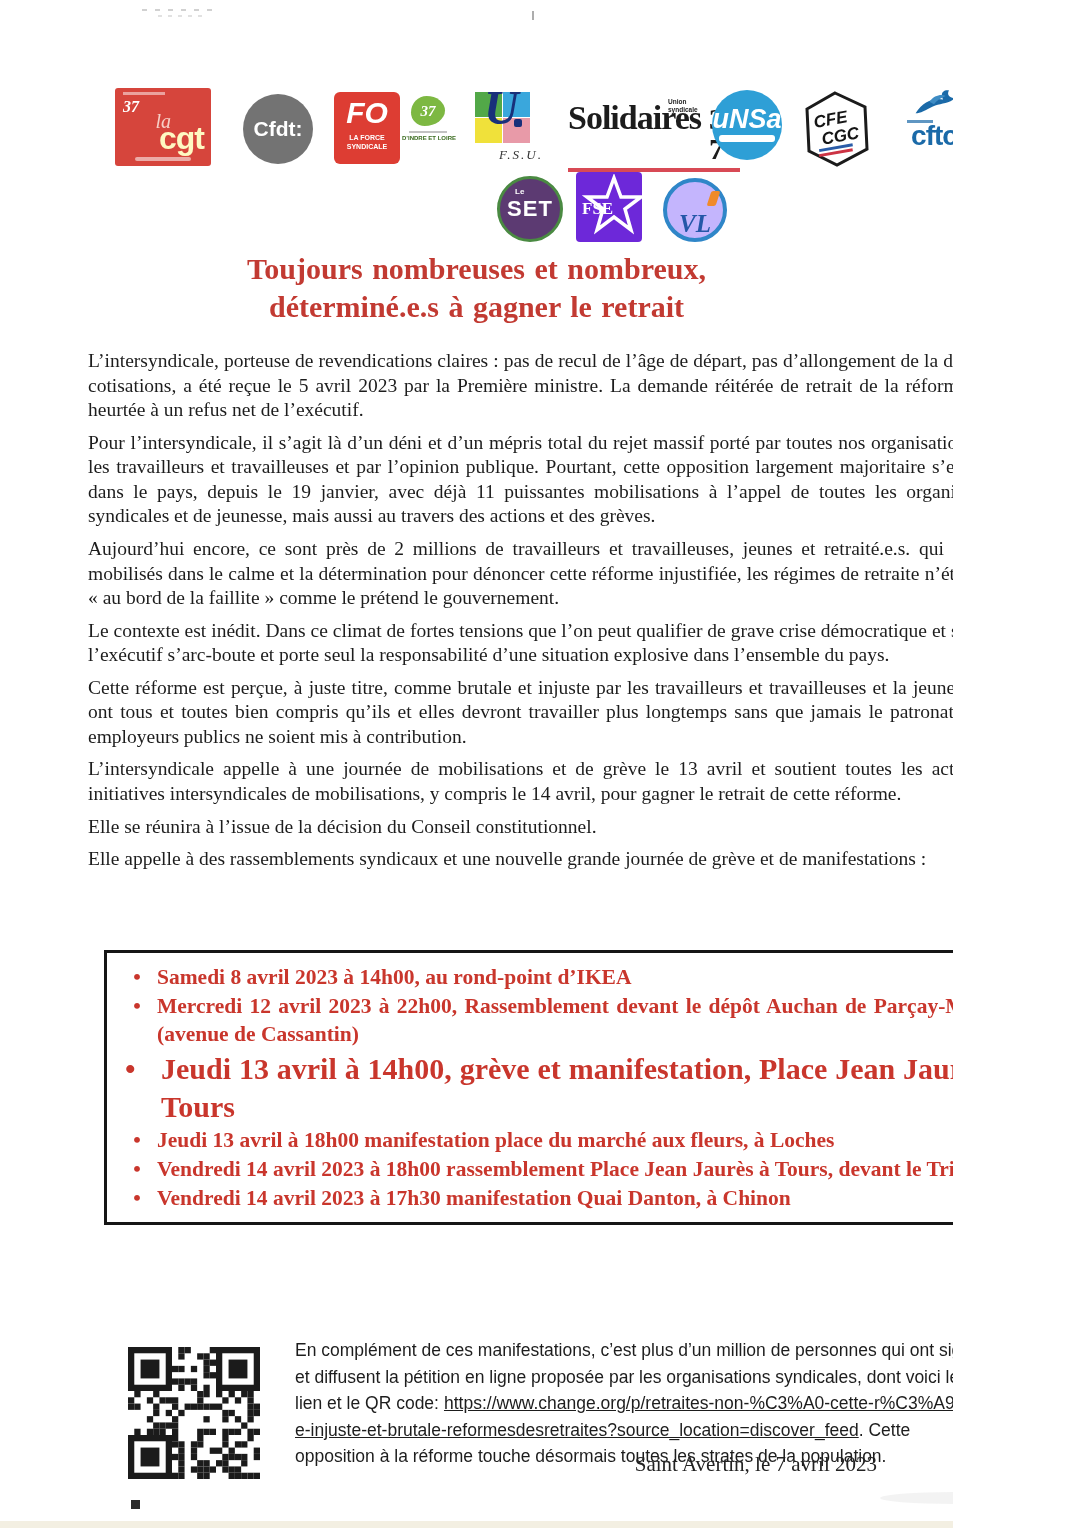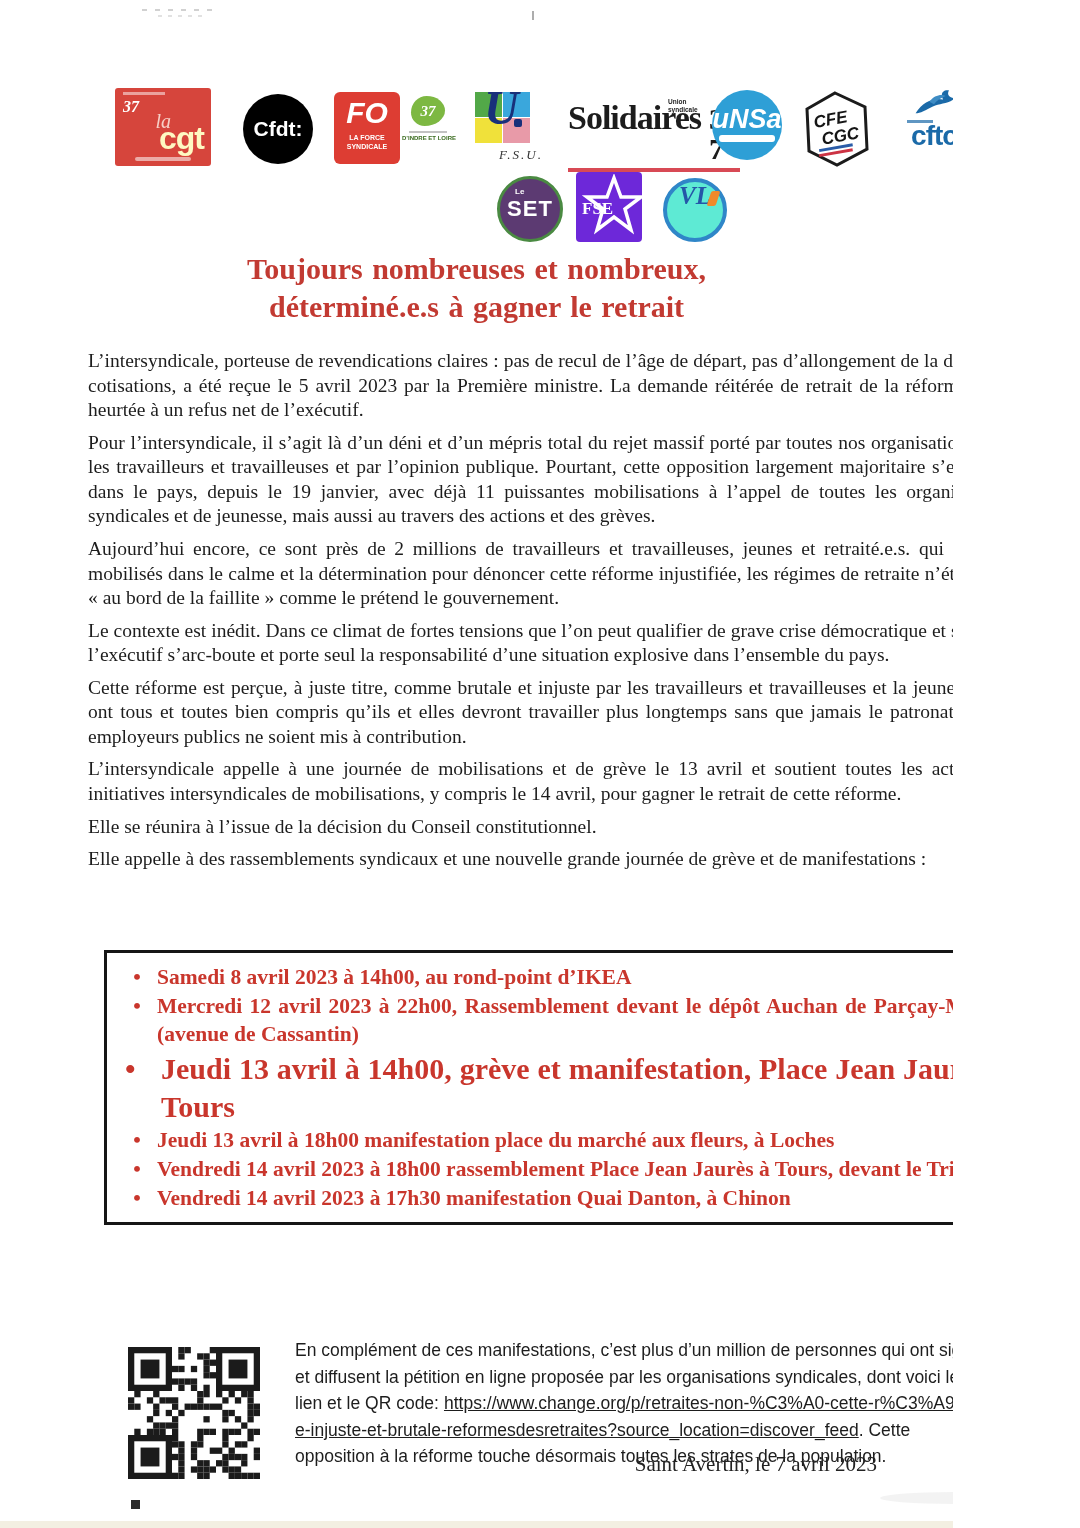--- a/index.html
+++ b/index.html
@@ -21,21 +21,21 @@
   .lg{position:absolute;}
   .sans{font-family:"Liberation Sans",sans-serif;}
 
   #lg-cgt{left:115px;top:88px;width:96px;height:78px;background:#d6453c;border-radius:3px;}
   .cgt-topstrip{position:absolute;left:8px;top:4px;width:42px;height:3px;background:rgba(255,255,255,.5);}
   .cgt-37{position:absolute;left:8px;top:10px;color:#fff;font-style:italic;font-weight:bold;font-size:16px;}
   .cgt-la{position:absolute;right:40px;top:22px;color:#f7cfc6;font-style:italic;font-size:20px;font-family:"Liberation Serif",serif;}
   .cgt-name{position:absolute;right:7px;bottom:12px;color:#fef9c3;font-weight:bold;font-size:32px;line-height:1;letter-spacing:-1px;}
   .cgt-botstrip{position:absolute;left:20px;bottom:5px;right:20px;height:4px;background:rgba(255,255,255,.55);border-radius:2px;}
 
-  #lg-cfdt{left:243px;top:94px;width:70px;height:70px;border-radius:50%;background:#000000;
+  #lg-cfdt{left:243px;top:94px;width:70px;height:70px;border-radius:50%;background:#737373;
            display:flex;align-items:center;justify-content:center;}
   .cfdt-name{color:#fff;font-weight:bold;font-size:21px;}
 
   #lg-fo{left:334px;top:92px;width:66px;height:72px;background:#dd3d33;border-radius:6px;text-align:center;}
   .fo-name{color:#fff;font-weight:800;font-style:italic;font-size:30px;line-height:1.05;margin-top:5px;}
   .fo-sub{color:#fff;font-size:7px;font-weight:bold;line-height:1.35;margin-top:4px;}
 
   #lg-fo37{left:402px;top:96px;width:52px;text-align:center;}
   .fo37-blob{width:34px;height:30px;margin:0 auto;background:#7db842;color:#fff;font-weight:bold;font-style:italic;
              font-size:15px;display:flex;align-items:center;justify-content:center;
@@ -82,22 +82,22 @@
   .unef-slash{color:#f0a32c;font-weight:900;font-style:italic;font-size:26px;line-height:1;}
 
   #lg-set{left:497px;top:176px;width:60px;height:60px;border-radius:50%;background:#5c3a72;border:3px solid #4a8a42;
           display:flex;align-items:center;justify-content:center;}
   .set-tiny{position:absolute;top:8px;left:15px;color:#fff;font-size:8px;font-weight:bold;}
   .set-name{color:#fff;font-weight:900;font-size:22px;letter-spacing:1px;}
 
   #lg-fse{left:576px;top:172px;width:66px;height:70px;background:#6d28d9;border-radius:4px;overflow:hidden;}
   .fse-name{position:absolute;left:6px;top:27px;color:#fff;font-weight:900;font-size:17px;}
 
-  #lg-vl{left:663px;top:178px;width:56px;height:56px;border-radius:50%;background:#5eead4;border:4px solid #2f86c8;
-         display:flex;align-items:flex-start;justify-content:center;}
+  #lg-vl{left:663px;top:178px;width:56px;height:56px;border-radius:50%;background:#c4b5fd;border:4px solid #2f86c8;
+         display:flex;align-items:flex-end;justify-content:center;}
   .vl-name{color:#2457a8;font-weight:900;font-style:italic;font-size:25px;}
   .vl-accent{position:absolute;right:5px;top:9px;width:9px;height:15px;background:#f08a2a;
              transform:skewX(-18deg);border-radius:2px;}
 
   
   .title{position:absolute;left:0;right:0;top:250px;text-align:center;color:#c23a32;font-weight:bold;
          font-size:30px;line-height:1.25;word-spacing:2px;}
 
   
   .content{position:absolute;left:88px;top:349px;width:922px;font-size:19.5px;line-height:1.26;

